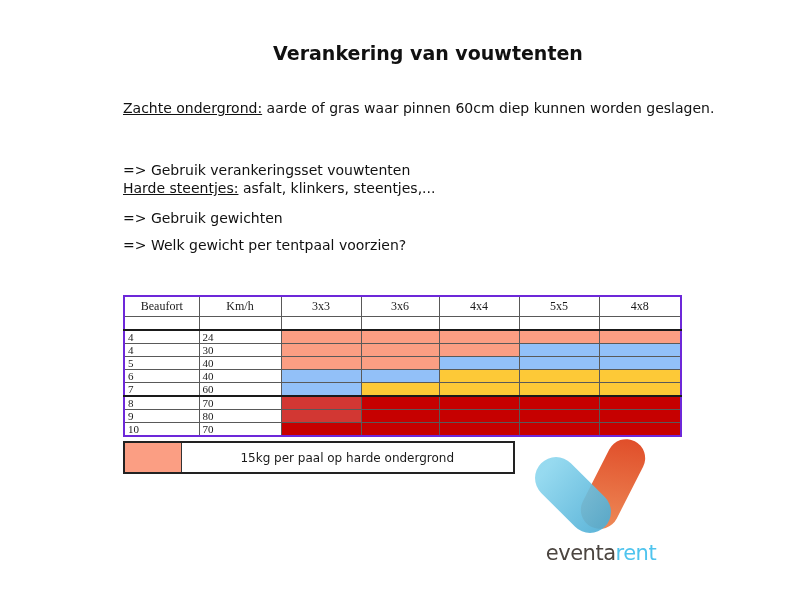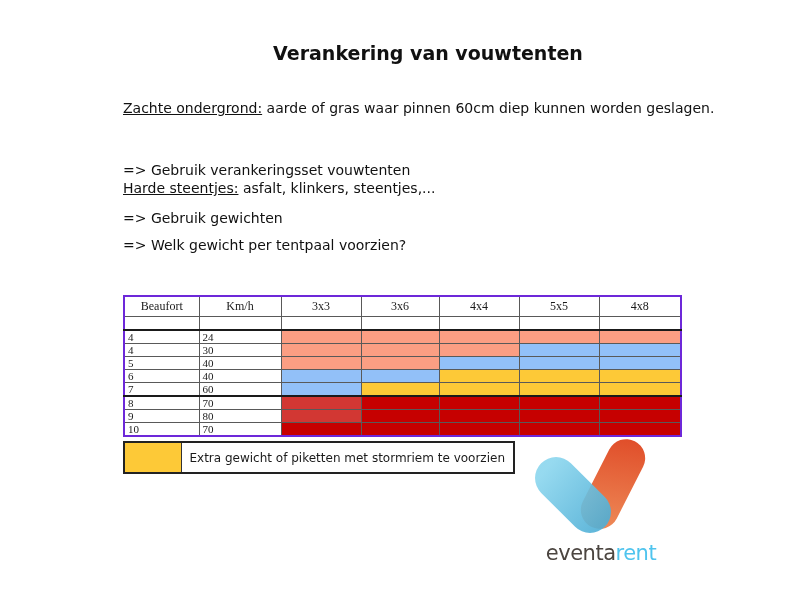--- a/index.html
+++ b/index.html
@@ -229,22 +229,22 @@
 </div>
 
 <div class="legend-wrap">
   <table class="legend">
     <colgroup>
         <col style="width: 57px;">
         <col style="width: 333px;">
       </colgroup>
     <tbody>
         <tr>
-          <td style="background: rgb(253, 201, 55);"></td>
-          <td>Extra gewicht of piketten met stormriem te voorzien</td>
+          <td style="background: rgb(251, 158, 131);"></td>
+          <td>15kg per paal op harde ondergrond</td>
         </tr>
       </tbody>
   </table>
 </div>
 
 <div class="logo">
   <div class="logo-mark">
     <div class="logo-bar bar-orange"></div>
     <div class="logo-bar bar-blue"></div>
   </div>

